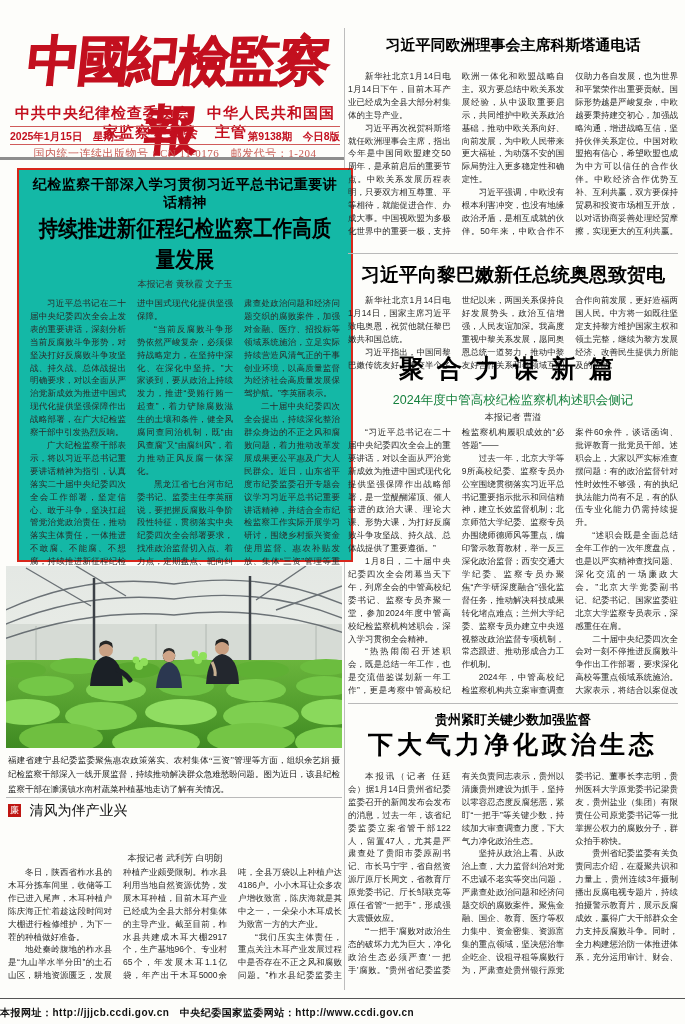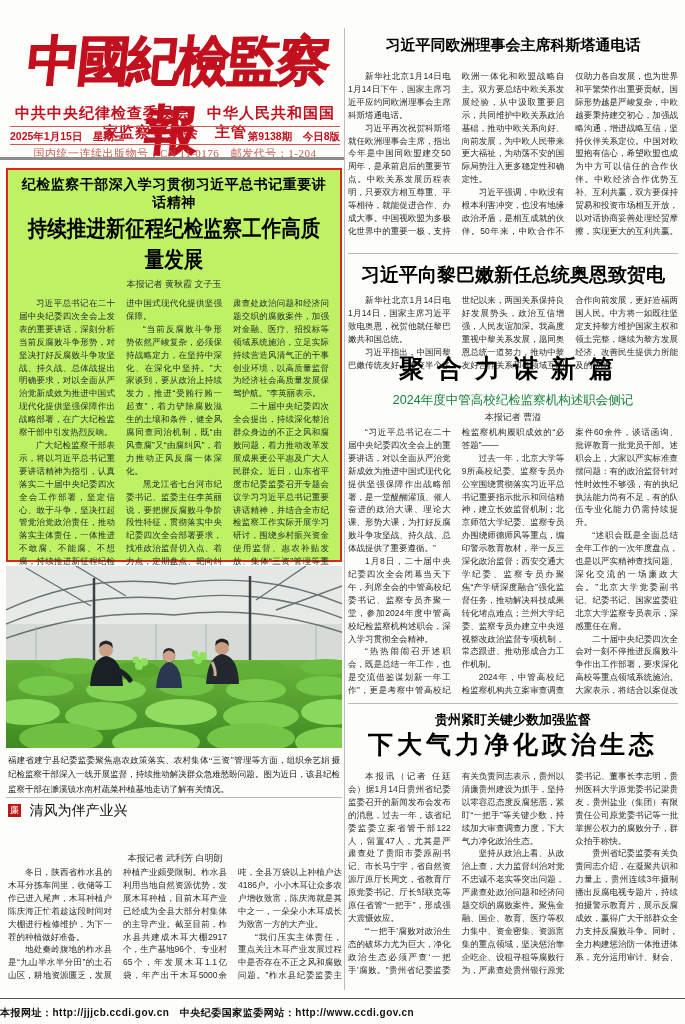--- a/index.html
+++ b/index.html
@@ -24,22 +24,22 @@
   
   .cols3{column-count:3;column-gap:11px;font-size:8.5px;line-height:1.52;
     text-align:justify;overflow:hidden;color:#2a2a2a;}
   .cols3 p{margin:0;text-indent:2em;}
   .byline{text-align:center;font-size:9px;color:#333;}
   .headline{font-weight:900;text-align:center;color:#000;}
   .kicker{font-weight:900;text-align:center;color:#000;}
   .divider{height:1px;background:#b9b9b9;}
 
   
-  .lead-box{left:6px;top:168px;width:336px;height:394px;border:2px solid #d8271b;
-    padding:6px 11px 8px 11px;background:#bef264;}
+  .lead-box{left:17px;top:168px;width:336px;height:394px;border:2px solid #d8271b;
+    padding:6px 11px 8px 11px;background:#14b8a6;}
   .lead-kicker{font-size:14px;letter-spacing:.5px;}
   .lead-headline{font-size:19.5px;letter-spacing:0;margin-top:5px;transform:scaleY(1.15);}
   .lead-byline{margin-top:7px;}
   .lead-body{margin-top:6px;height:298px;}
 
   
   .photo{left:6px;top:566px;width:336px;height:182px;overflow:hidden;background:#dfe4e0;}
   .caption{left:8px;top:753px;width:332px;font-size:8.5px;line-height:1.7;text-align:justify;
     font-family:"Liberation Serif","DejaVu Serif",serif;color:#222;}
   .caption .credit{float:right;}
@@ -201,21 +201,21 @@
   </div>
   <div class="abs byline mush-byline">本报记者 武利芳 白明朗</div>
   <div class="abs cols3 mush-body">
       <p>冬日，陕西省柞水县的木耳分拣车间里，收储等工作已进入尾声，木耳种植户陈庆海正忙着趁这段时间对大棚进行检修维护，为下一茬的种植做好准备。</p>
       <p>地处秦岭腹地的柞水县是“九山半水半分田”的土石山区，耕地资源匮乏，发展种植产业颇受限制。柞水县利用当地自然资源优势，发展木耳种植，目前木耳产业已经成为全县大部分村集体的主导产业。截至目前，柞水县共建成木耳大棚2917个，生产基地96个、专业村65个，年发展木耳1.1亿袋，年产出干木耳5000余吨，全县万袋以上种植户达4186户。小小木耳让众多农户增收致富，陈庆海就是其中之一，一朵朵小木耳成长为致富一方的大产业。</p>
       <p>“我们压实主体责任，重点关注木耳产业发展过程中是否存在不正之风和腐败问题。”柞水县纪委监委主要负责同志介绍，该县纪委监委督促相关主管部门负责人履责监督，班子成员分工负责，纪检监察干部联动协作，派驻机构通力配合，构建镇（街道）纪（工）委一线监督的专班专项工作机制，把木耳产业发展各环节纳入政治监督范畴，落实“专班＋例会”“清单＋台账”“调研＋督办”等多项工作举措。</p>
     </div>
 
   <div class="abs headline a1-headline">习近平同欧洲理事会主席科斯塔通电话</div>
   <div class="abs cols3 a1-body">
-      <p>新华社北京1月14日电　1月14日下午，国家主席习近平应约同欧洲理事会主席科斯塔通电话。</p>
+      <p>新华社北京1月14日电　1月14日下午，目前木耳产业已经成为全县大部分村集体的主导产业。</p>
       <p>习近平再次祝贺科斯塔就任欧洲理事会主席，指出今年是中国同欧盟建交50周年，是承前启后的重要节点。中欧关系发展历程表明，只要双方相互尊重、平等相待，就能促进合作、办成大事。中国视欧盟为多极化世界中的重要一极，支持欧洲一体化和欧盟战略自主。双方要总结中欧关系发展经验，从中汲取重要启示，共同维护中欧关系政治基础，推动中欧关系向好、向前发展，为中欧人民带来更大福祉，为动荡不安的国际局势注入更多稳定性和确定性。</p>
       <p>习近平强调，中欧没有根本利害冲突，也没有地缘政治矛盾，是相互成就的伙伴。50年来，中欧合作不仅助力各自发展，也为世界和平繁荣作出重要贡献。国际形势越是严峻复杂，中欧越要秉持建交初心，加强战略沟通，增进战略互信，坚持伙伴关系定位。中国对欧盟抱有信心，希望欧盟也成为中方可以信任的合作伙伴。中欧经济合作优势互补、互利共赢，双方要保持贸易和投资市场相互开放，以对话协商妥善处理经贸摩擦，实现更大的互利共赢。中方愿同欧方扩大开放，巩固现有合作机制，打造新的合作增长点，办好庆祝建交50周年活动，密切人文交流和人员往来，鼓励中欧民众双向奔赴，支持地方交往和教育合作，厚植中欧友好的民意基础。</p>
     </div>
 
   <div class="abs divider" style="left:348px;top:253px;width:330px;"></div>
 
   <div class="abs headline a2-headline">习近平向黎巴嫩新任总统奥恩致贺电</div>
   <div class="abs cols3 a2-body">
       <p>新华社北京1月14日电　1月14日，国家主席习近平致电奥恩，祝贺他就任黎巴嫩共和国总统。</p>
       <p>习近平指出，中国同黎巴嫩传统友好，建交半个多世纪以来，两国关系保持良好发展势头，政治互信增强，人民友谊加深。我高度重视中黎关系发展，愿同奥恩总统一道努力，推动中黎友好合作关系和各领域互利合作向前发展，更好造福两国人民。中方将一如既往坚定支持黎方维护国家主权和领土完整，继续为黎方发展经济、改善民生提供力所能及的帮助。</p>

